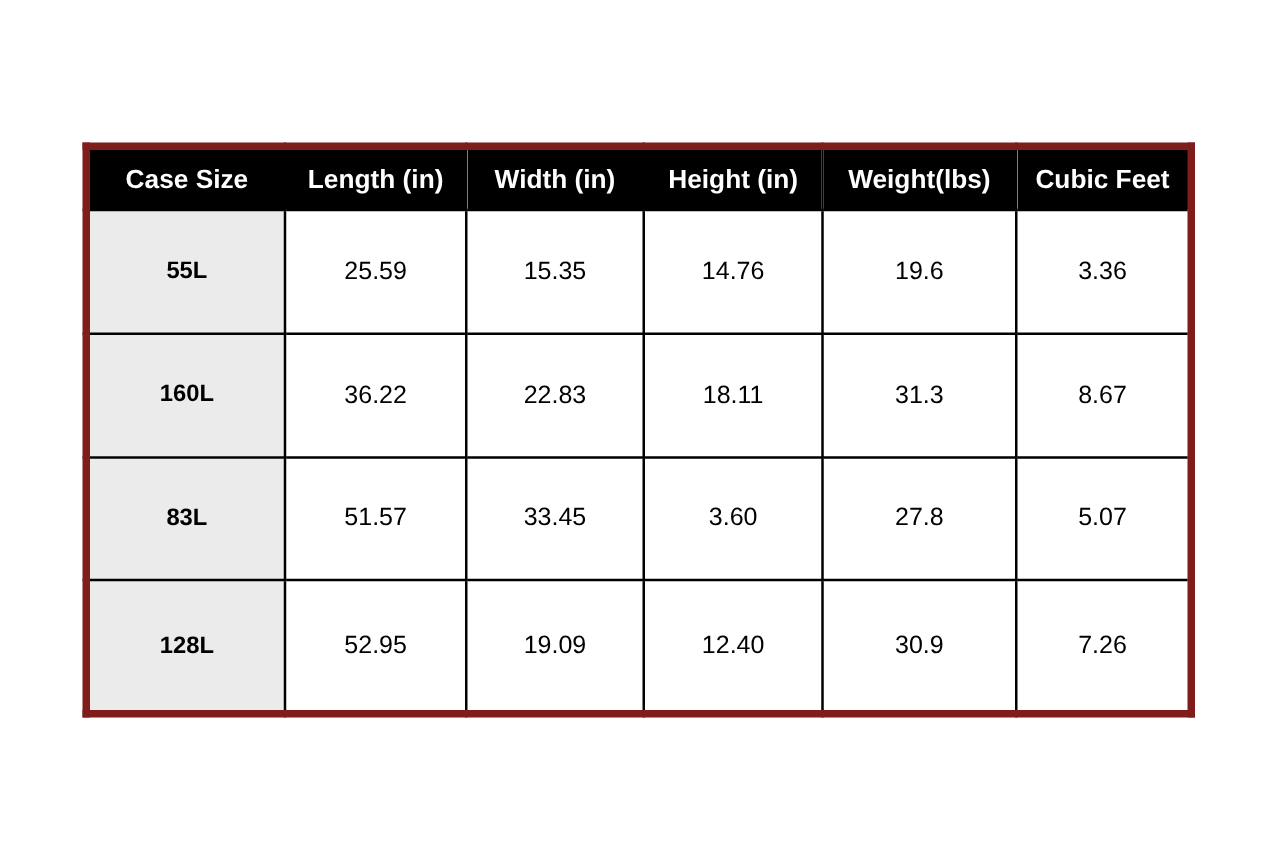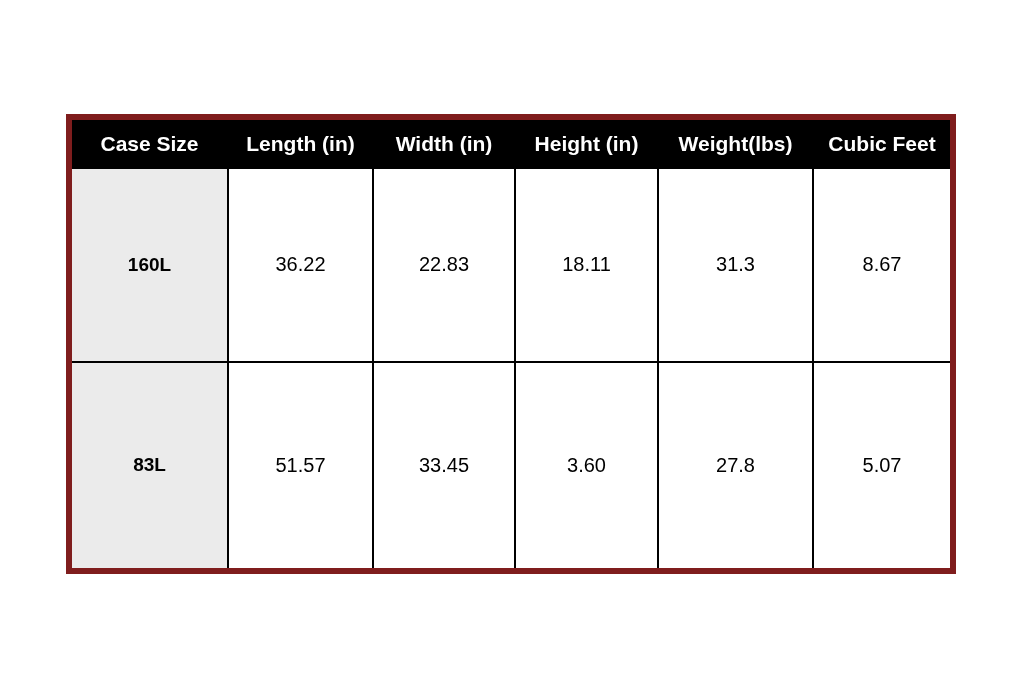--- a/index.html
+++ b/index.html
@@ -81,30 +81,46 @@
         <th>Case Size</th>
         <th>Length (in)</th>
         <th>Width (in)</th>
         <th>Height (in)</th>
         <th>Weight(lbs)</th>
         <th>Cubic Feet</th>
       </tr>
     </thead>
     <tbody>
       <tr>
+        <td class="case-col">55L</td>
+        <td>25.59</td>
+        <td>15.35</td>
+        <td>14.76</td>
+        <td>19.6</td>
+        <td>3.36</td>
+      </tr>
+      <tr>
         <td class="case-col">160L</td>
         <td>36.22</td>
         <td>22.83</td>
         <td>18.11</td>
         <td>31.3</td>
         <td>8.67</td>
       </tr>
       <tr>
         <td class="case-col">83L</td>
         <td>51.57</td>
         <td>33.45</td>
         <td>3.60</td>
         <td>27.8</td>
         <td>5.07</td>
       </tr>
+      <tr>
+        <td class="case-col">128L</td>
+        <td>52.95</td>
+        <td>19.09</td>
+        <td>12.40</td>
+        <td>30.9</td>
+        <td>7.26</td>
+      </tr>
     </tbody>
   </table>
 </div>
 
 </body></html>

